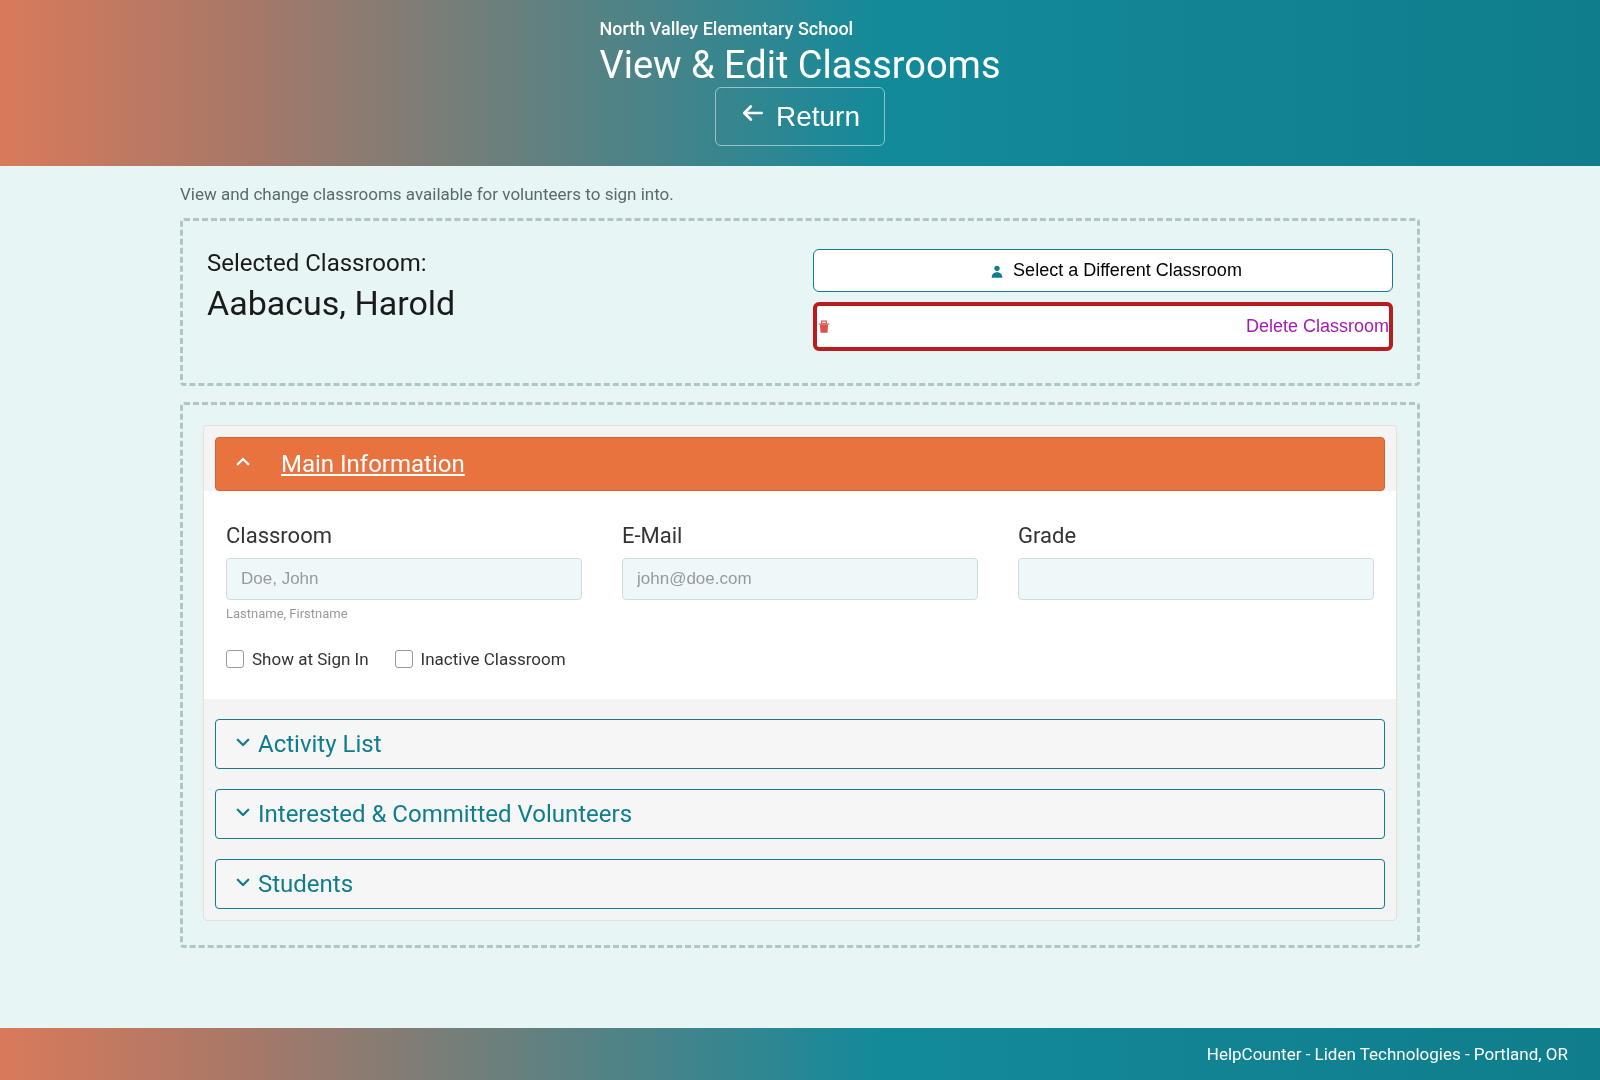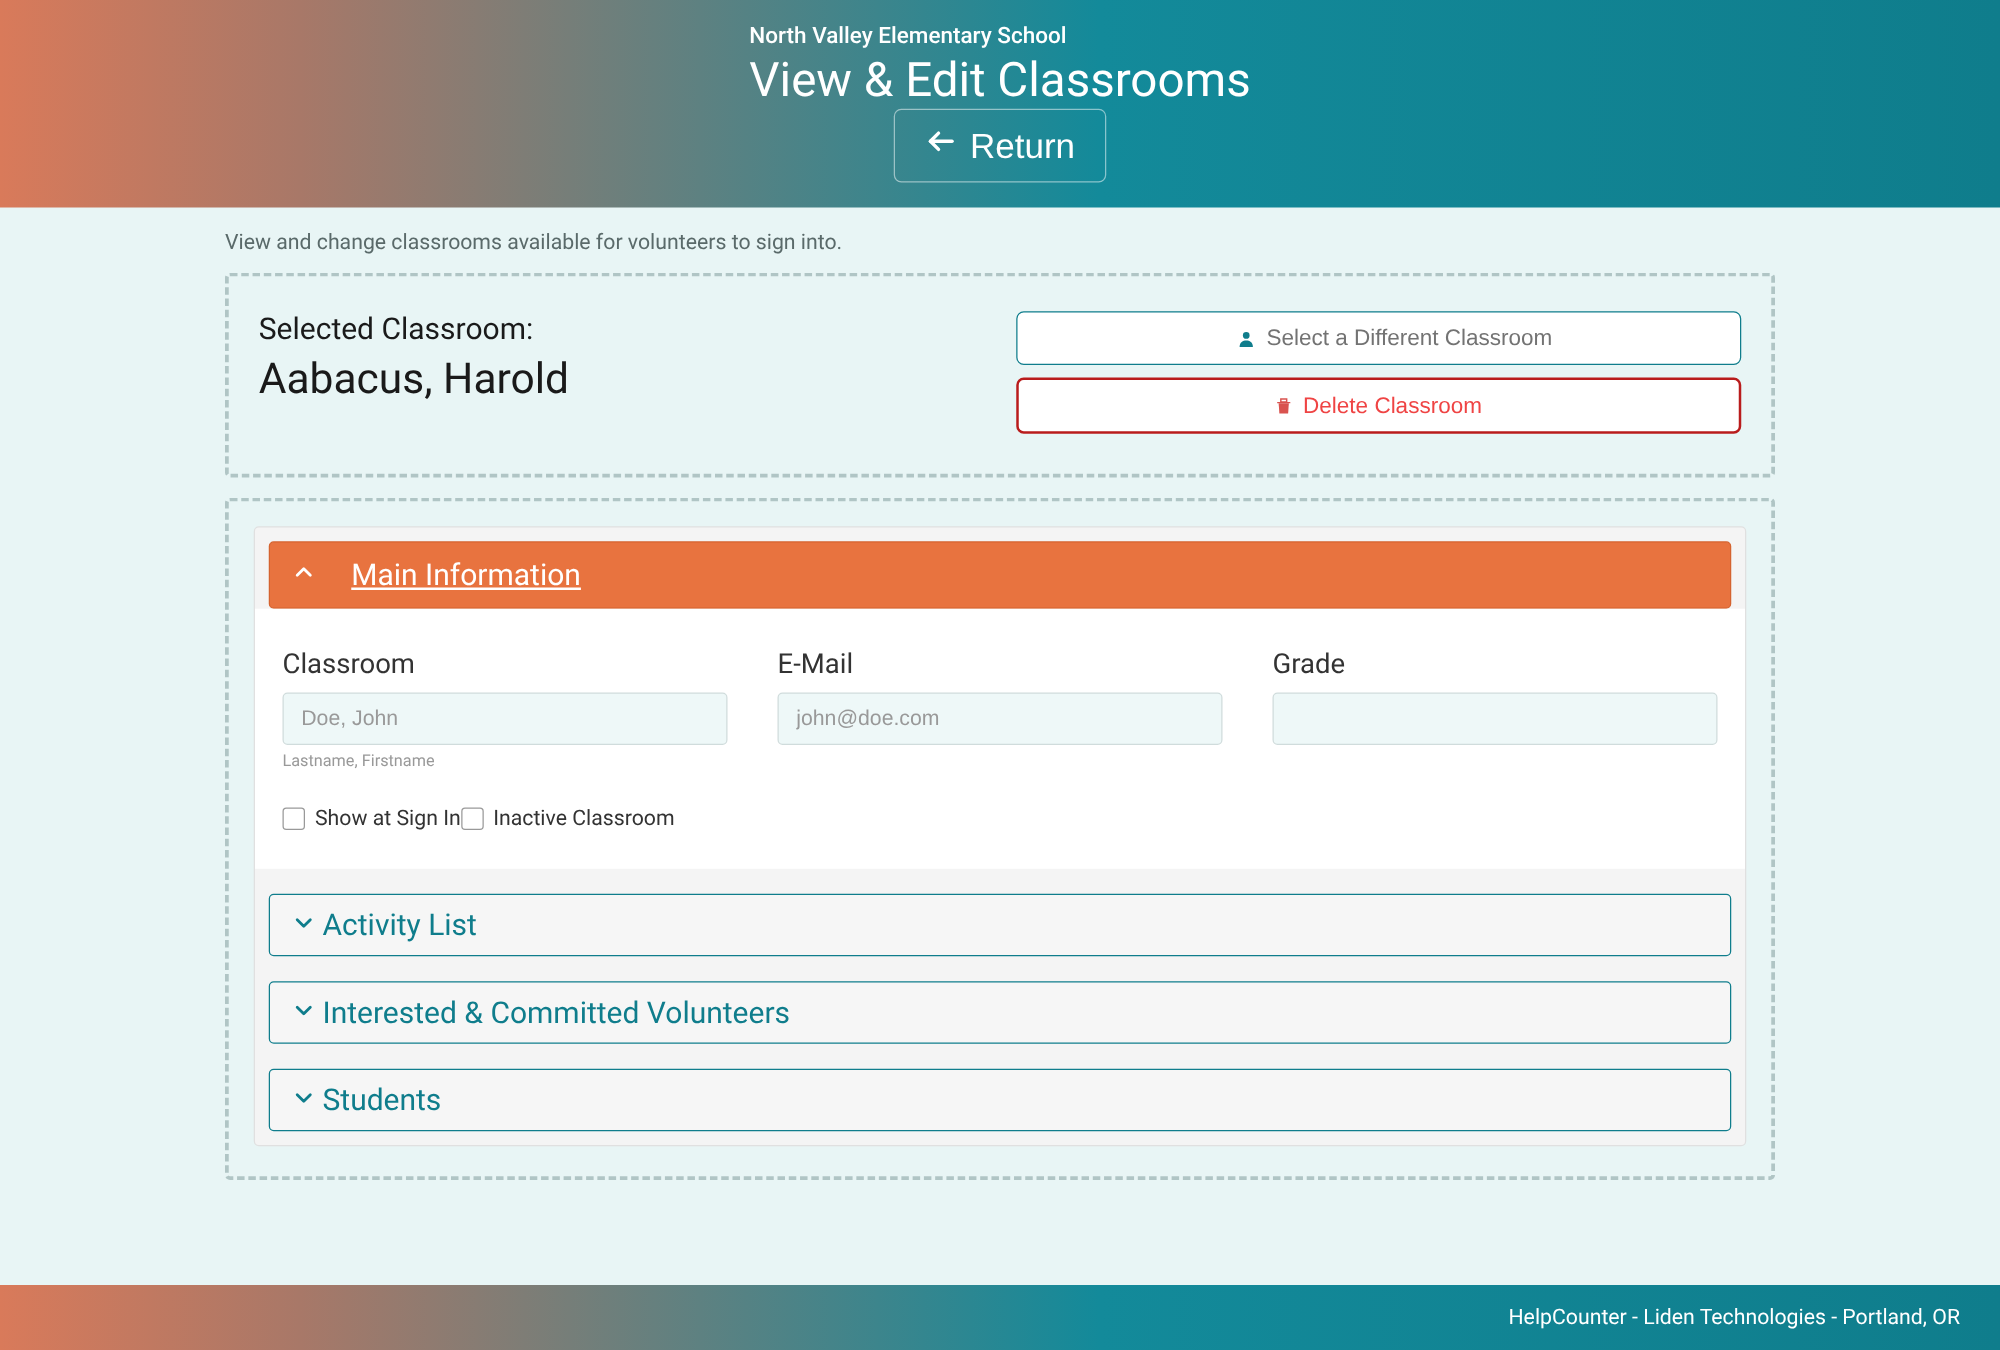--- a/index.html
+++ b/index.html
@@ -87,26 +87,27 @@
   background: white;
   font-size: 18px;
   cursor: pointer;
   display: flex;
   align-items: center;
   justify-content: center;
   gap: 8px;
 }
 .action-btn.teal {
   border: 1px solid #0f7d8c;
-  color: #737373;
+  color: #000000;
   padding-left: 25px;
 }
 .action-btn.red {
-  border: 2px solid #b91c1c;
-  color: #ef4444;
+  border: 4px solid #b91c1c;
+  color: #a21caf;
+  justify-content: space-between;
 }
 .action-btn .icon {
   font-size: 16px;
 }
 .panel-container {
   border: 3px dashed #b0c5c5;
   border-radius: 4px;
   padding: 20px 20px 24px 20px;
 }
 .panel {
@@ -168,20 +169,21 @@
 .form-group input::placeholder {
   color: #999;
 }
 .helper-text {
   font-size: 13px;
   color: #999;
   margin-top: 6px;
 }
 .checkbox-row {
   display: flex;
+  gap: 26px;
   align-items: center;
 }
 .checkbox-item {
   display: flex;
   align-items: center;
   gap: 8px;
 }
 .checkbox-item .cb {
   width: 18px;
   height: 18px;

